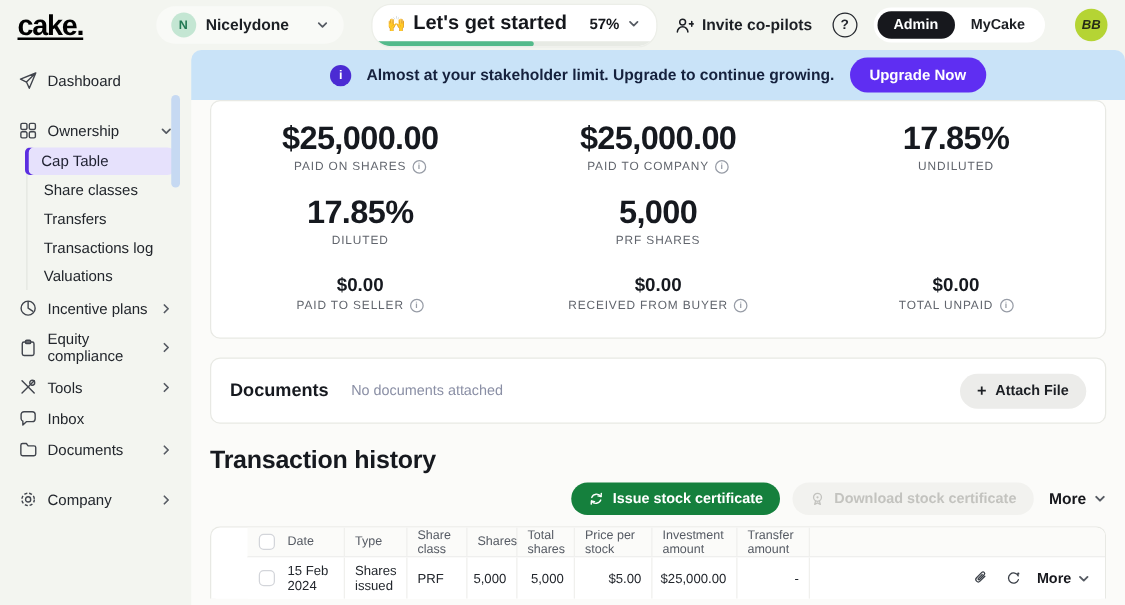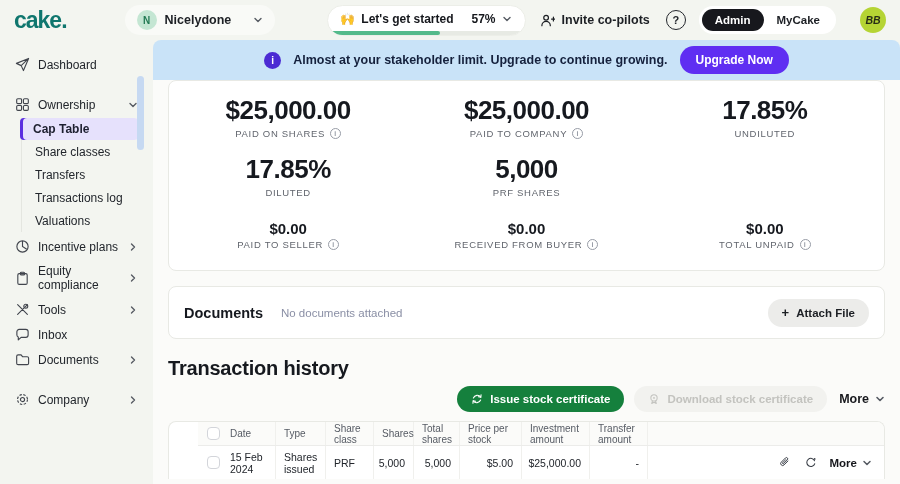--- a/index.html
+++ b/index.html
@@ -2,31 +2,31 @@
 <html><head>
 <meta charset="utf-8">
 <style>
   * { margin:0; padding:0; box-sizing:border-box; }
   html,body { width:900px; height:484px; }
   body { font-family:"Liberation Sans", sans-serif; background:#f3f5f0; overflow:hidden; }
   .page { width:900px; height:484px; display:flex; flex-direction:column; }
 
   
   .topbar { height:40px; display:flex; align-items:center; padding:0 14px; flex-shrink:0; }
-  .logo { font-size:23px; font-weight:800; color:#0f766e; letter-spacing:-1px; }
+  .logo { font-size:23px; font-weight:800; color:#000000; letter-spacing:-1px;text-decoration:underline; }
   .company-select { margin-left:58px; display:flex; align-items:center; gap:8px; background:#f9faf7;
     border-radius:17px; padding:5px 12px; width:150px; cursor:pointer; }
   .company-avatar { width:20px; height:20px; border-radius:50%; background:#c4e6d3; color:#237a54;
     font-size:10px; font-weight:700; display:flex; align-items:center; justify-content:center; flex-shrink:0; }
   .company-name { font-size:12.5px; font-weight:700; color:#1c1f24; flex:1; }
   .spacer { flex:1; }
   .progress-pill { position:relative; display:flex; align-items:center; gap:6px; background:#fff;
     border:1px solid #eceee8; border-radius:16px; padding:6px 13px 9px 12px; overflow:hidden; cursor:pointer; }
   .progress-emoji { font-size:12px; }
-  .progress-label { font-size:12px; font-weight:600; color:#15171c; }
+  .progress-label { font-size:16px; font-weight:600; color:#15171c; }
   .progress-pct { font-size:12px; font-weight:700; color:#15171c; margin-left:12px; }
   .progress-track { position:absolute; left:0; right:0; bottom:0; height:4px; background:#e7eae4; }
   .progress-fill { height:100%; background:#53ba8b; border-radius:0 2px 2px 0; }
   .btn { border:none; cursor:pointer; font-family:inherit; }
   .btn-upgrade { margin-left:8px; background:#5f2ef2; color:#fff; font-size:12.5px; font-weight:700;
     padding:8px 16px; border-radius:17px; }
   .invite { margin-left:14px; display:flex; align-items:center; gap:7px; font-size:12.5px; font-weight:600;
     color:#1c1f24; cursor:pointer; }
   .help { margin-left:16px; width:20px; height:20px; border:1.5px solid #23262c; border-radius:50%;
     display:flex; align-items:center; justify-content:center; font-size:11px; font-weight:700; color:#23262c; cursor:pointer; }
@@ -42,21 +42,21 @@
   
   .sidebar { width:148px; flex-shrink:0; position:relative; padding-top:12px; }
   .nav-item { display:flex; align-items:center; gap:8px; padding:5px 10px 5px 15px; font-size:12px;
     color:#22262c; cursor:pointer; }
   .nav-icon { width:15px; height:15px; color:#41454d; display:flex; align-items:center; flex-shrink:0; }
   .nav-chev { margin-left:auto; color:#565b63; display:flex; }
   .nav-gap { height:15px; }
   .nav-sub { margin:1px 8px 2px 21px; border-left:1px solid #e4e6e0; }
   .nav-sub-item { padding:4px 0 4px 13px; font-size:12px; color:#22262c; cursor:pointer; margin:1px 0; }
   .nav-sub-item.active { background:#e6e1fc; border-radius:4px 6px 6px 4px; box-shadow:inset 3px 0 0 #5b2ee0;
-    margin-left:-2px; font-weight:700; color:#1e2030; }
+    margin-left:-2px; font-weight:400; color:#1e2030; }
   .scroll-thumb { position:absolute; right:4px; top:36px; width:7px; height:74px; border-radius:4px;
     background:#c6d9f2; cursor:pointer; }
 
   
   .main { flex:1; display:flex; flex-direction:column; margin-left:5px; min-width:0; }
   .banner { height:40px; background:#c9e3f8; border-radius:8px 8px 0 0; display:flex; align-items:center;
     justify-content:center; gap:12px; flex-shrink:0; }
   .banner-info { width:17px; height:17px; border-radius:50%; background:#4b2bd3; color:#fff; font-size:10px;
     font-weight:700; display:flex; align-items:center; justify-content:center; }
   .banner-text { font-size:12.5px; font-weight:600; color:#15213d; }

